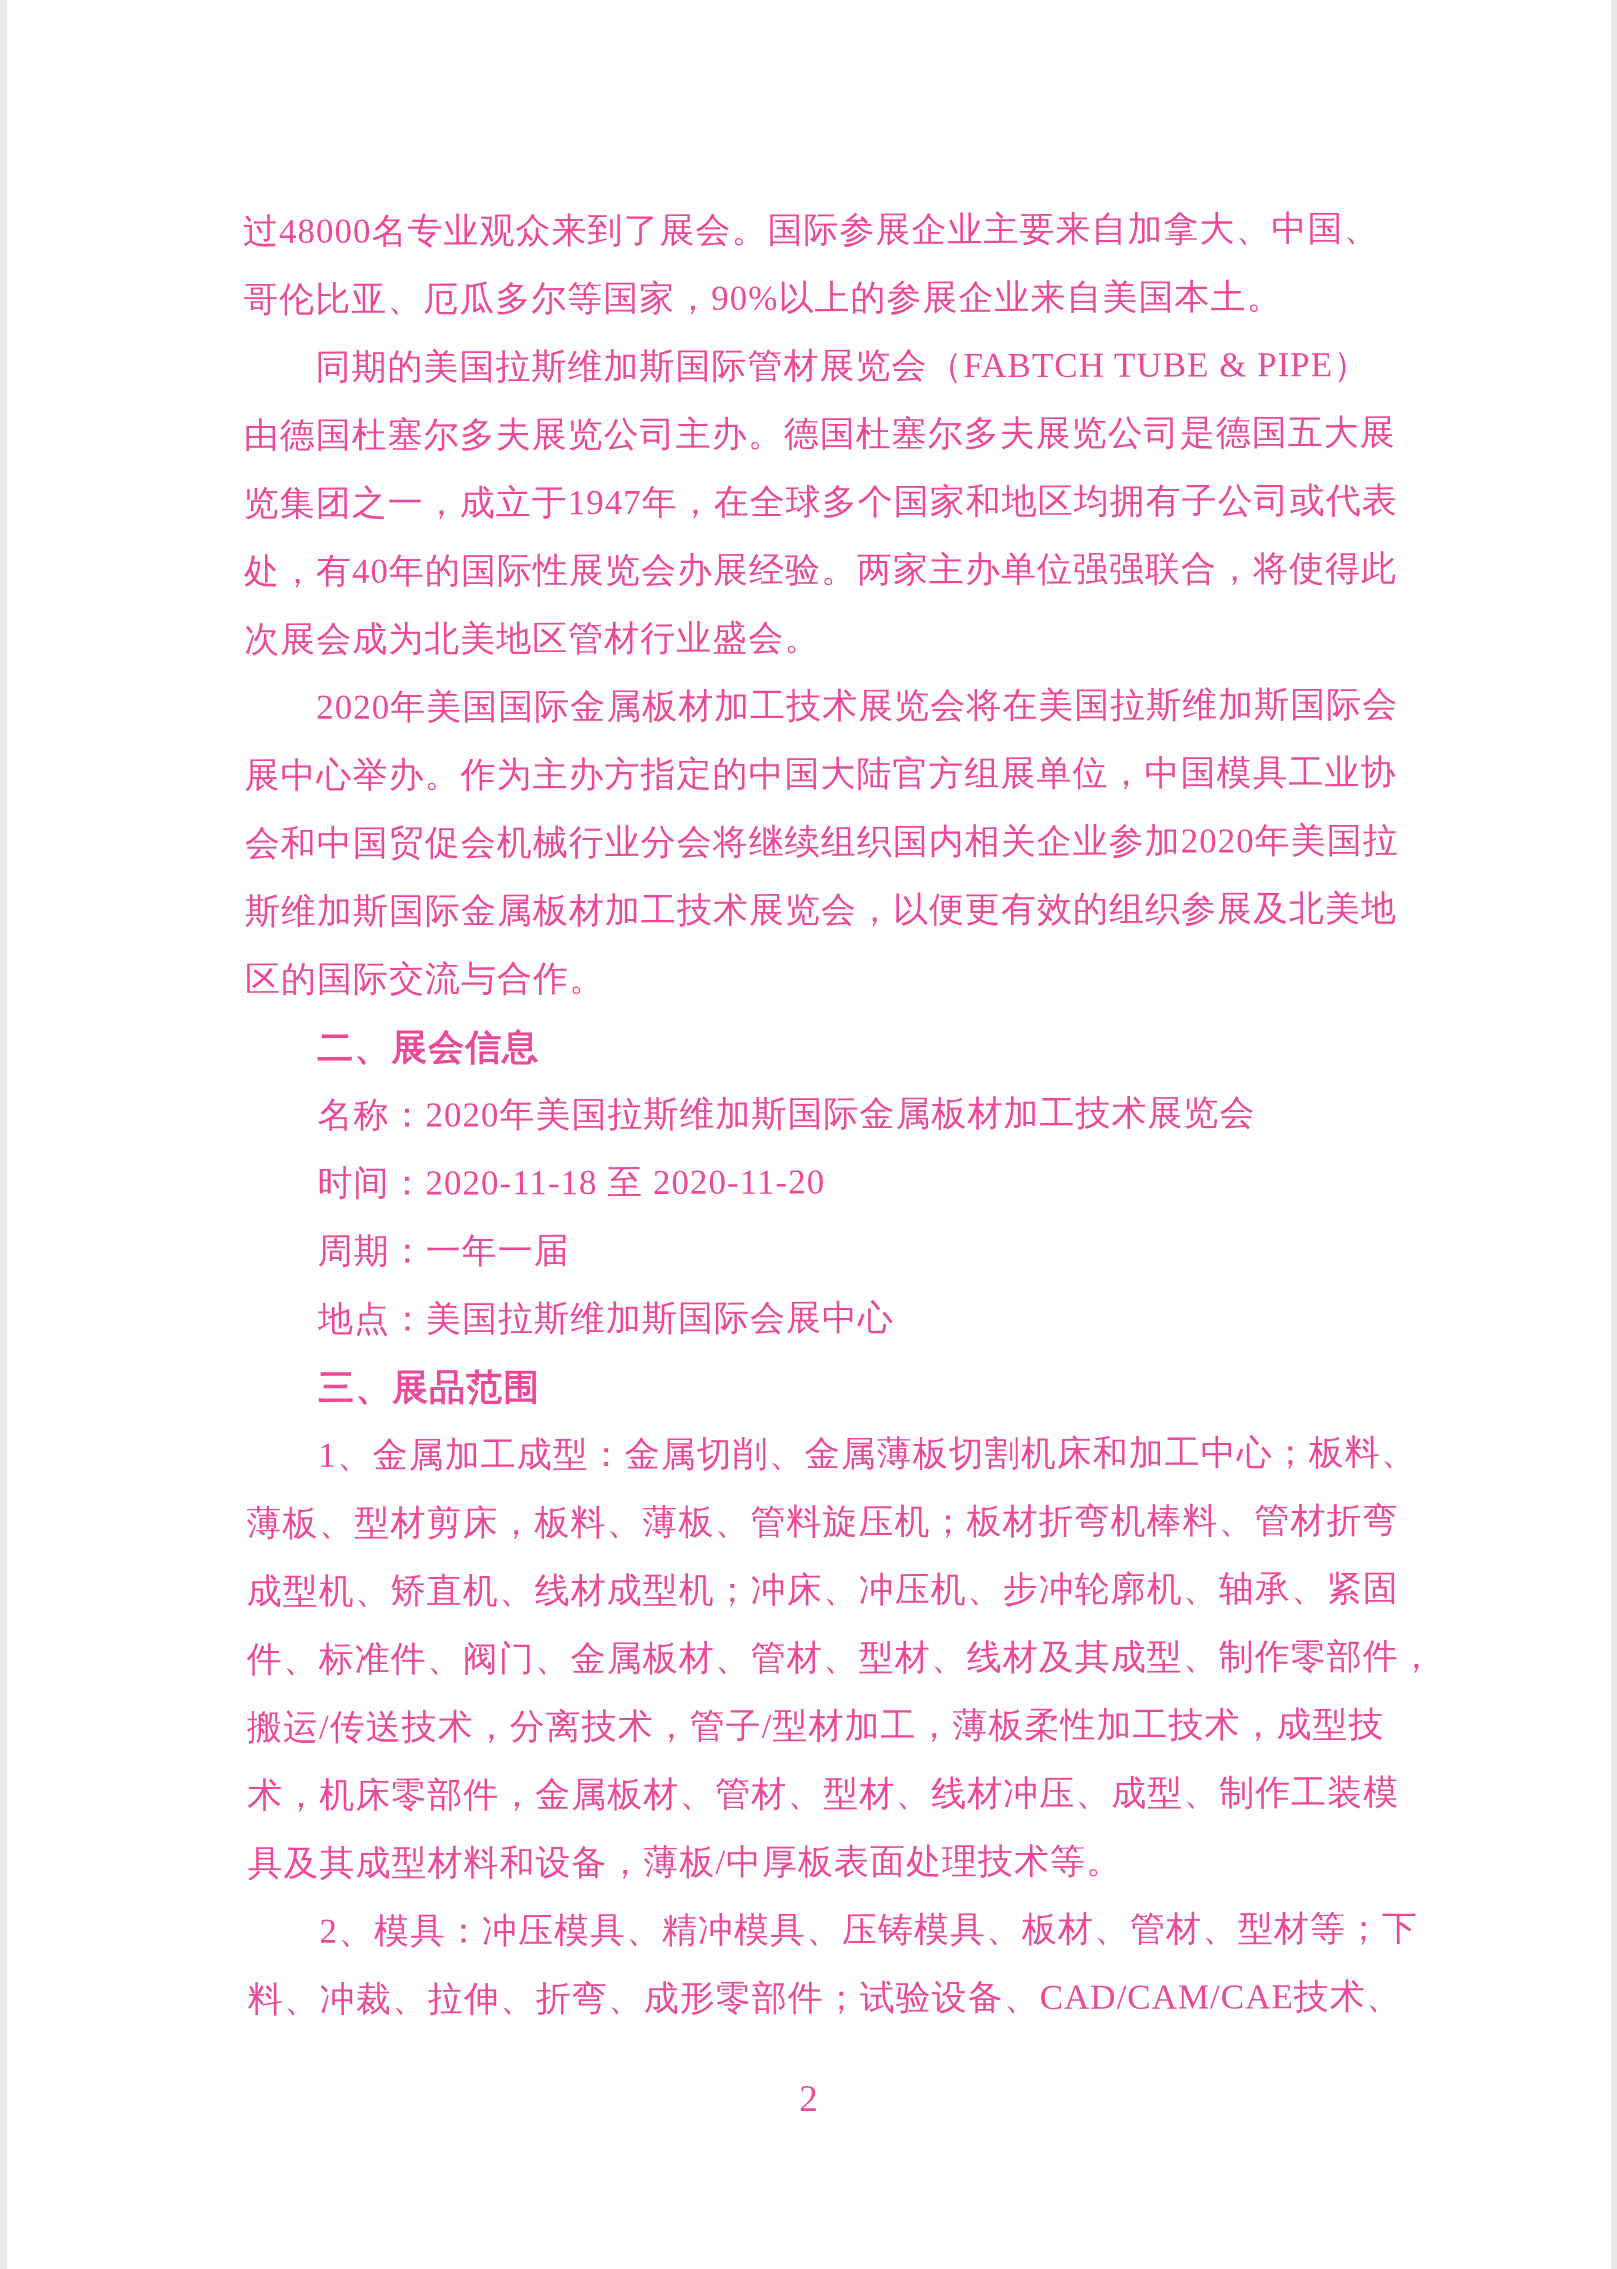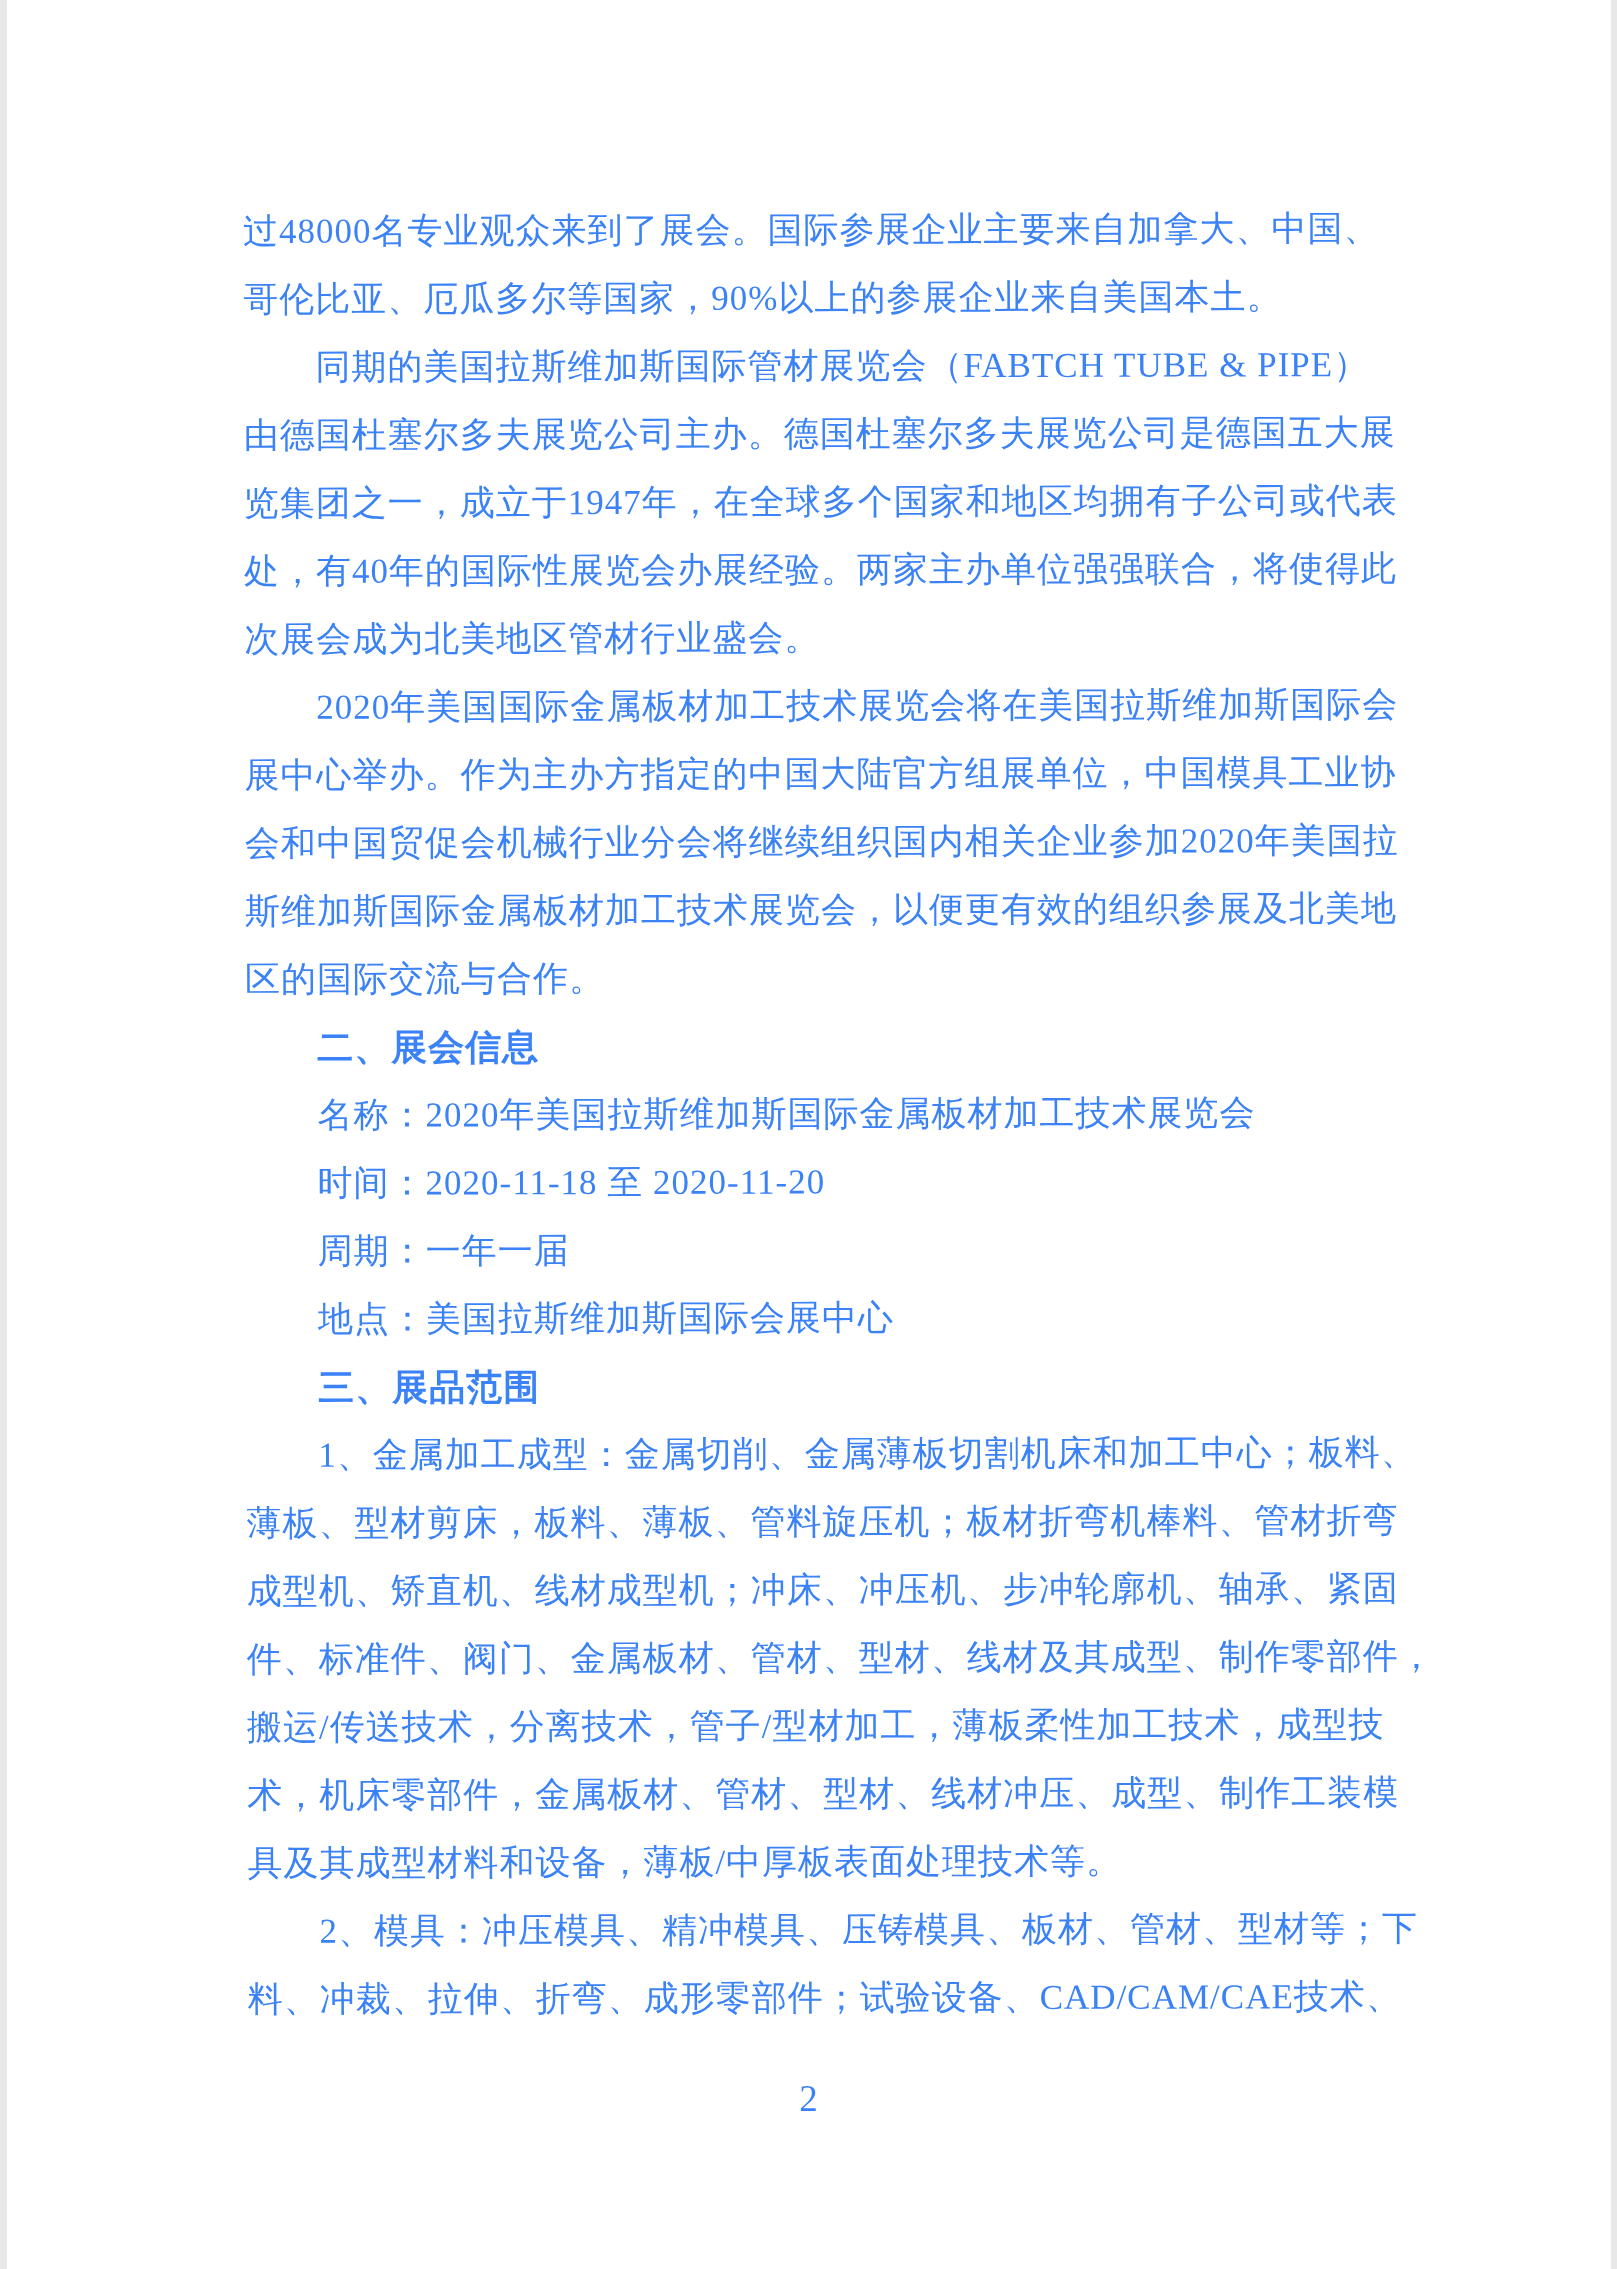--- a/index.html
+++ b/index.html
@@ -6,21 +6,21 @@
     margin: 0;
     padding: 0;
     background: #e8e8e8;
   }
   .page {
     position: relative;
     width: 1604px;
     height: 2269px;
     margin: 0 auto;
     background: #ffffff;
-    color: #3b82f6;
+    color: #ec4899;
     font-family: "Liberation Serif", "DejaVu Serif", serif;
     overflow: hidden;
   }
   .content {
     position: absolute;
     left: 236px;
     top: 198px;
     width: 1151px;
     transform: rotate(-0.15deg);
     transform-origin: left top;

